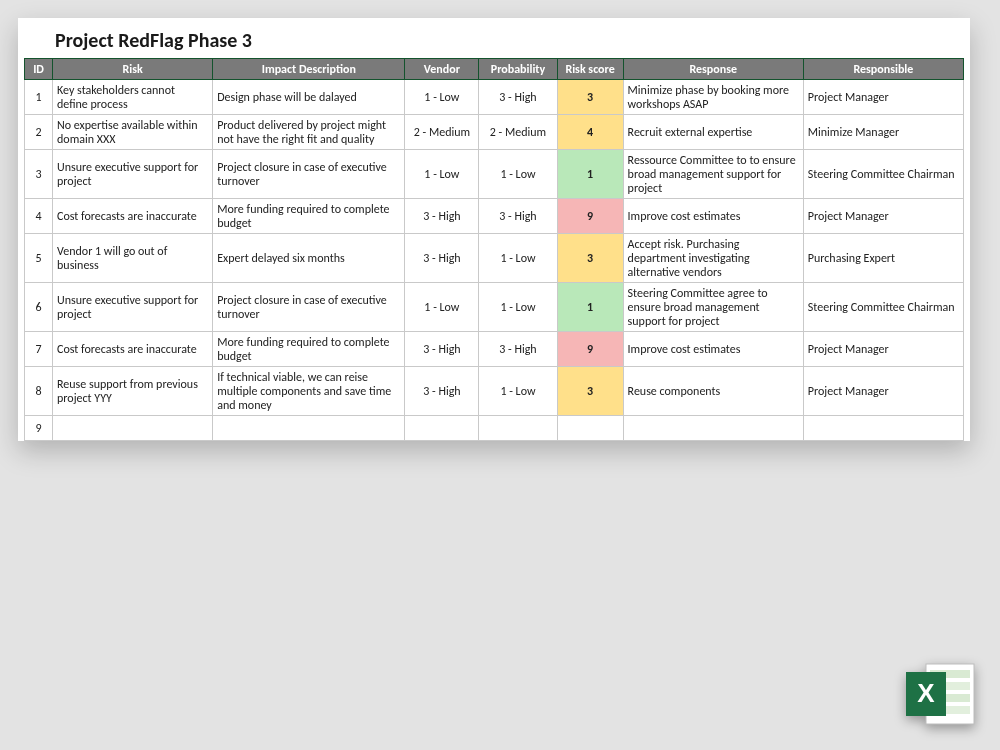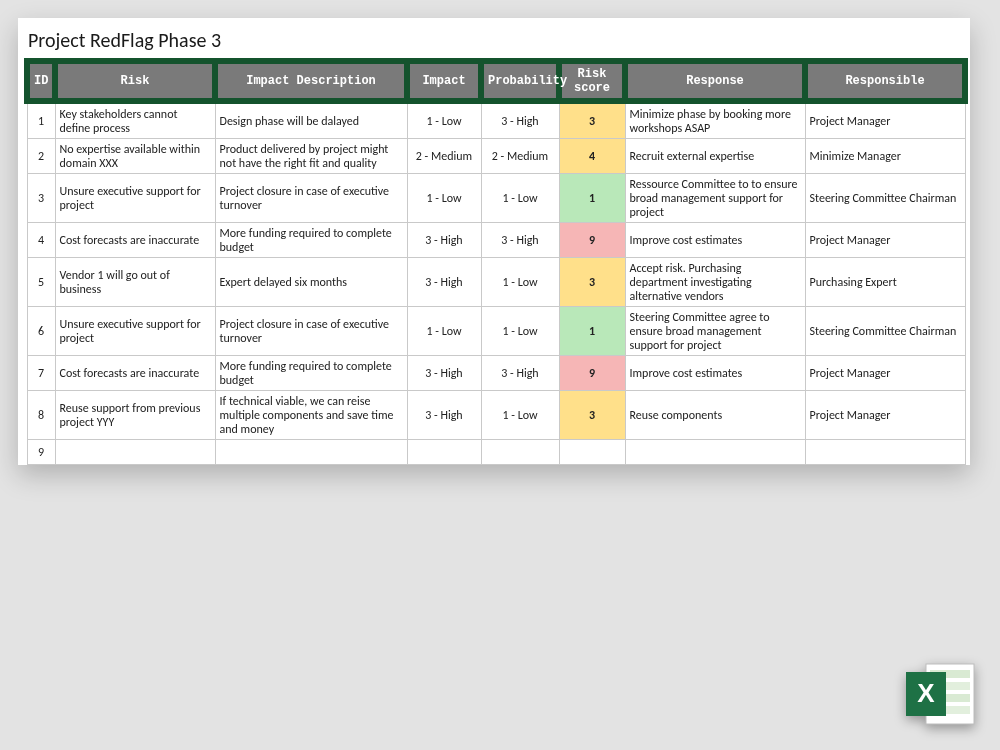--- a/index.html
+++ b/index.html
@@ -19,38 +19,38 @@
     left: 18px;
     top: 18px;
     width: 952px;
     background: #ffffff;
     box-shadow: 0 10px 25px rgba(0,0,0,0.22);
     padding: 4px 6px 0 6px;
     box-sizing: border-box;
   }
   .title {
     font-size: 20px;
-    font-weight: 400;
+    font-weight: 700;
     color: #1a1a1a;
     padding: 6px 4px 6px 4px;
+    margin-left: 27px;
   }
   table {
     border-collapse: collapse;
     width: 100%;
     table-layout: fixed;
   }
   th {
     background: #7a7a7a;
     color: #ffffff;
     font-weight: 700;
     font-size: 12px;
     text-align: center;
-    border: 6px solid #14532d;
+    border: 1px solid #14532d;
     padding: 3px 4px;
-    font-family: Liberation Mono, monospace;
   }
   td {
     border: 1px solid #c9c9c9;
     padding: 3px 4px;
     font-size: 12px;
     vertical-align: middle;
     word-wrap: break-word;
   }
   td.center { text-align: center; }
   td.score-yellow { background: #ffe08a; text-align:center; font-weight:700; }
@@ -83,21 +83,21 @@
       <col style="width:78px">
       <col style="width:66px">
       <col style="width:180px">
       <col style="width:160px">
     </colgroup>
     <thead>
       <tr>
         <th>ID</th>
         <th>Risk</th>
         <th>Impact Description</th>
-        <th>Impact</th>
+        <th>Vendor</th>
         <th>Probability</th>
         <th>Risk score</th>
         <th>Response</th>
         <th>Responsible</th>
       </tr>
     </thead>
     <tbody id="risk-rows">
         <tr>
           <td class="center">1</td>
           <td>Key stakeholders cannot define process</td>

